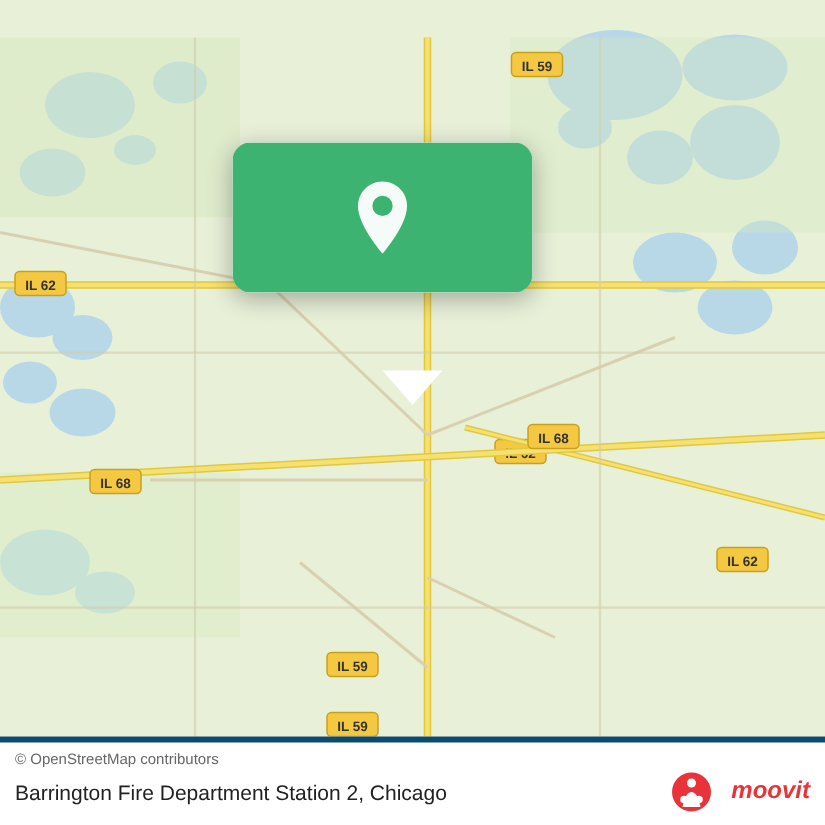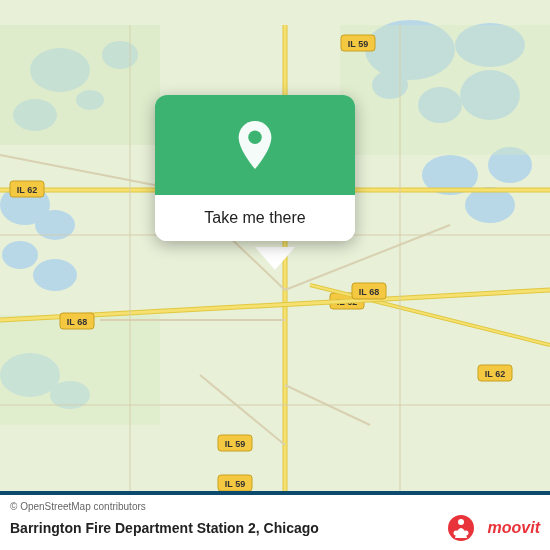--- a/index.html
+++ b/index.html
@@ -78,21 +78,21 @@
 
     #location-info {
       display: flex;
       align-items: center;
       justify-content: space-between;
     }
 
     #location-text {
       font-size: 14px;
       color: #222;
-      font-weight: 700;
+      font-weight: 400;
     }
 
     #moovit-logo {
       display: flex;
       align-items: center;
       gap: 13px;
     }
 
     #moovit-icon {
       width: 28px;
@@ -194,21 +194,20 @@
   </svg>
 
   <div id="popup-card">
     <div id="popup-green-area">
 
       <svg id="location-pin-icon" viewBox="0 0 44 54" xmlns="http://www.w3.org/2000/svg">
         <path d="M22 2C12.6 2 5 9.6 5 19c0 13.5 17 33 17 33s17-19.5 17-33C39 9.6 31.4 2 22 2z" fill="white" opacity="0.95"></path>
         <circle cx="22" cy="19" r="7" fill="#3cb371"></circle>
       </svg>
     </div>
-    <button id="popup-button">Take me there</button>
   </div>
 
   <div id="bottom-bar">
     <div id="attribution">© OpenStreetMap contributors</div>
     <div id="location-info">
       <span id="location-text">Barrington Fire Department Station 2, Chicago</span>
       <div id="moovit-logo">
 
         <svg id="moovit-icon" viewBox="0 0 28 28" xmlns="http://www.w3.org/2000/svg">
           <circle cx="14" cy="14" r="13" fill="#e8333a"></circle>

